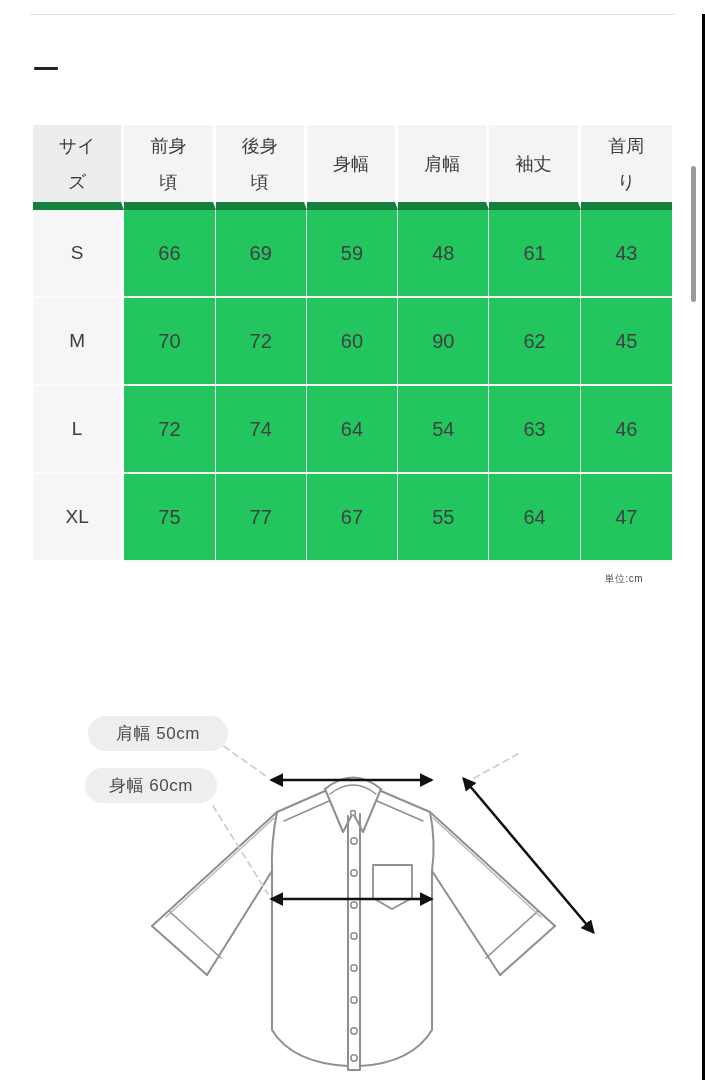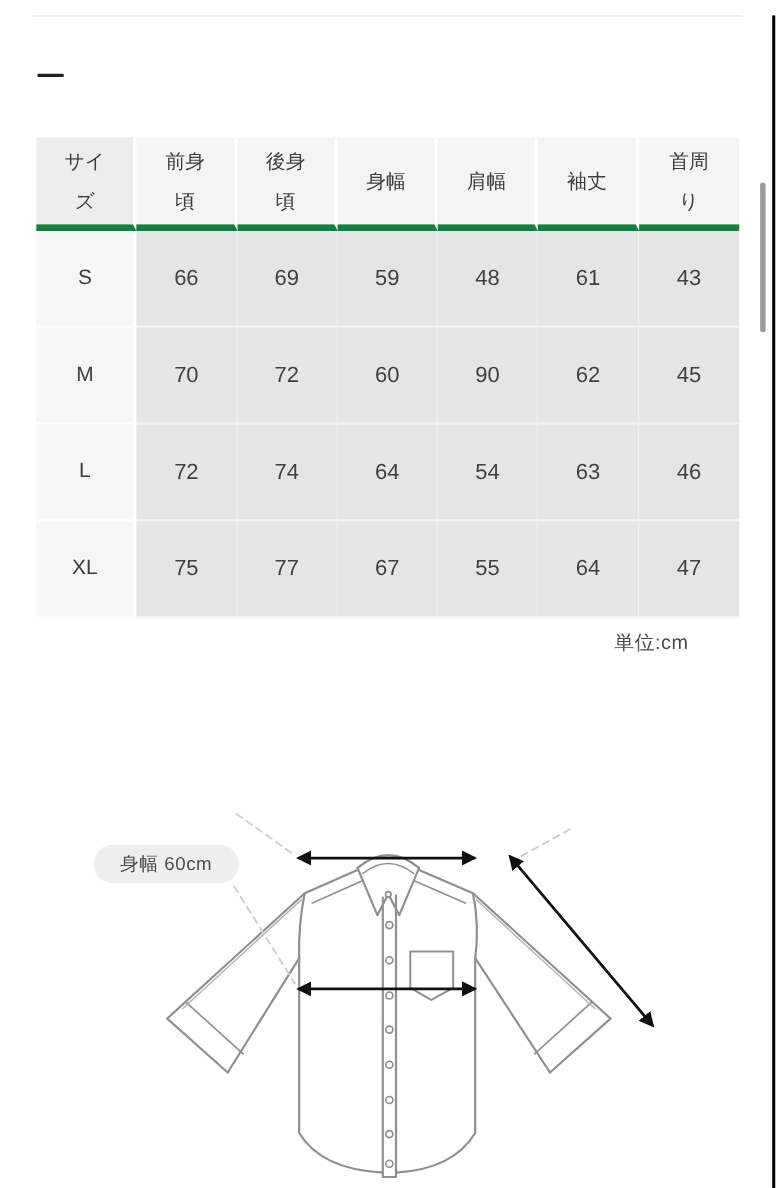--- a/index.html
+++ b/index.html
@@ -27,37 +27,37 @@
     border-collapse:separate; border-spacing:0;
     margin:34px 0 0 33px; table-layout:fixed; width:639px;
   }
   .size-table th, .size-table td {
     text-align:center; vertical-align:middle; font-weight:400;
     color:#3c3c3c; box-sizing:border-box;
   }
   .size-table thead th {
     height:85px; background:#f4f4f4; font-size:18px; line-height:36px;
     padding:0 22px; word-break:break-all;
-    border-right:3px solid #fff; border-bottom:6px solid #15803d;margin-left:48px;
+    border-right:3px solid #fff; border-bottom:8px solid #15803d;margin-left:48px;
   }
   .size-table thead th:first-child { background:#ededed; }
   .size-table thead th:last-child { border-right:none;font-family:Liberation Serif, serif; }
   .size-table tbody th {
     height:88px; background:#f6f6f6; font-size:19px;
     border-right:3px solid #fff; border-bottom:2px solid #fdfdfd;
   }
   .size-table tbody td {
-    height:88px; background:#e5e5e5; font-size:20px; color:#404040;
+    height:88px; background:#22c55e; font-size:20px; color:#404040;
     border-right:1px solid #f2f2f2; border-bottom:2px solid #f4f4f4;
   }
   .size-table tbody td:last-child { border-right:none; }
 
   .unit-note {
-    margin:10px 79px 0 0; text-align:right;
-    font-size:18px; color:#4a4a4a; letter-spacing:0.5px;
+    margin:10px 62px 0 0; text-align:right;
+    font-size:10px; color:#4a4a4a; letter-spacing:0.5px;
   }
 
   .diagram { position:absolute; left:0; top:690px; width:705px; height:390px; }
   .diagram svg { position:absolute; left:0; top:0; }
 
   .pill {
     position:absolute; height:35px; background:#eeeeee; border-radius:18px;
     display:flex; align-items:center; justify-content:center;
     font-size:17px; color:#4d4d4d; letter-spacing:0.5px; white-space:nowrap;
   }
@@ -201,18 +201,19 @@
         <line x1="518" y1="740" x2="467" y2="768"></line>
       </g>
 
       <g stroke="#111111" stroke-width="2.5" stroke-linecap="round">
         <line x1="272" y1="766" x2="431" y2="766" marker-start="url(#ah)" marker-end="url(#ah)"></line>
         <line x1="272" y1="885" x2="431" y2="885" marker-start="url(#ah)" marker-end="url(#ah)"></line>
         <line x1="464" y1="765" x2="593" y2="918" marker-start="url(#ah)" marker-end="url(#ah)"></line>
       </g>
     </svg>
 
+    <div class="pill pill-shoulder">肩幅 50cm</div>
     <div class="pill pill-body">身幅 60cm</div>
   </div>
 
   <div class="scrollbar-thumb"></div>
   <div class="right-edge"></div>
 </div>
 
 </body></html>

